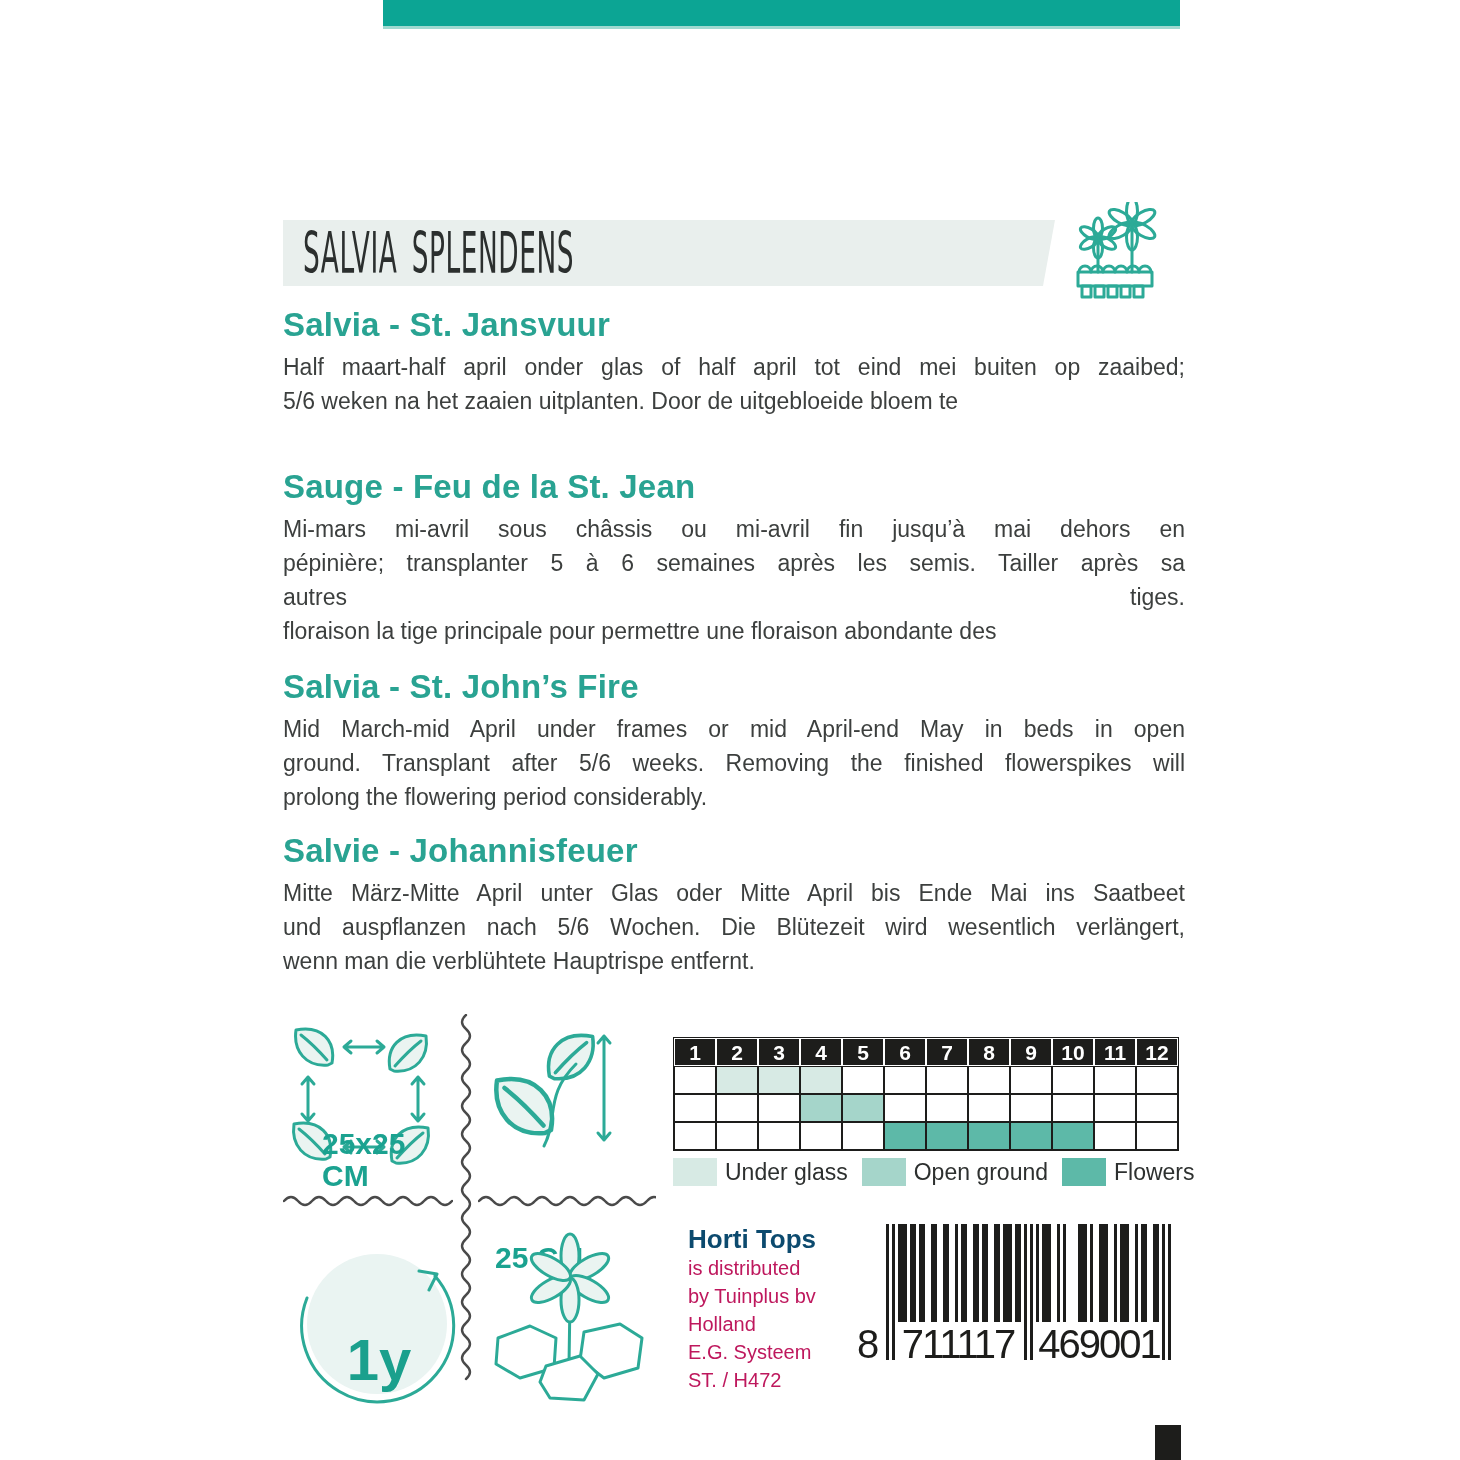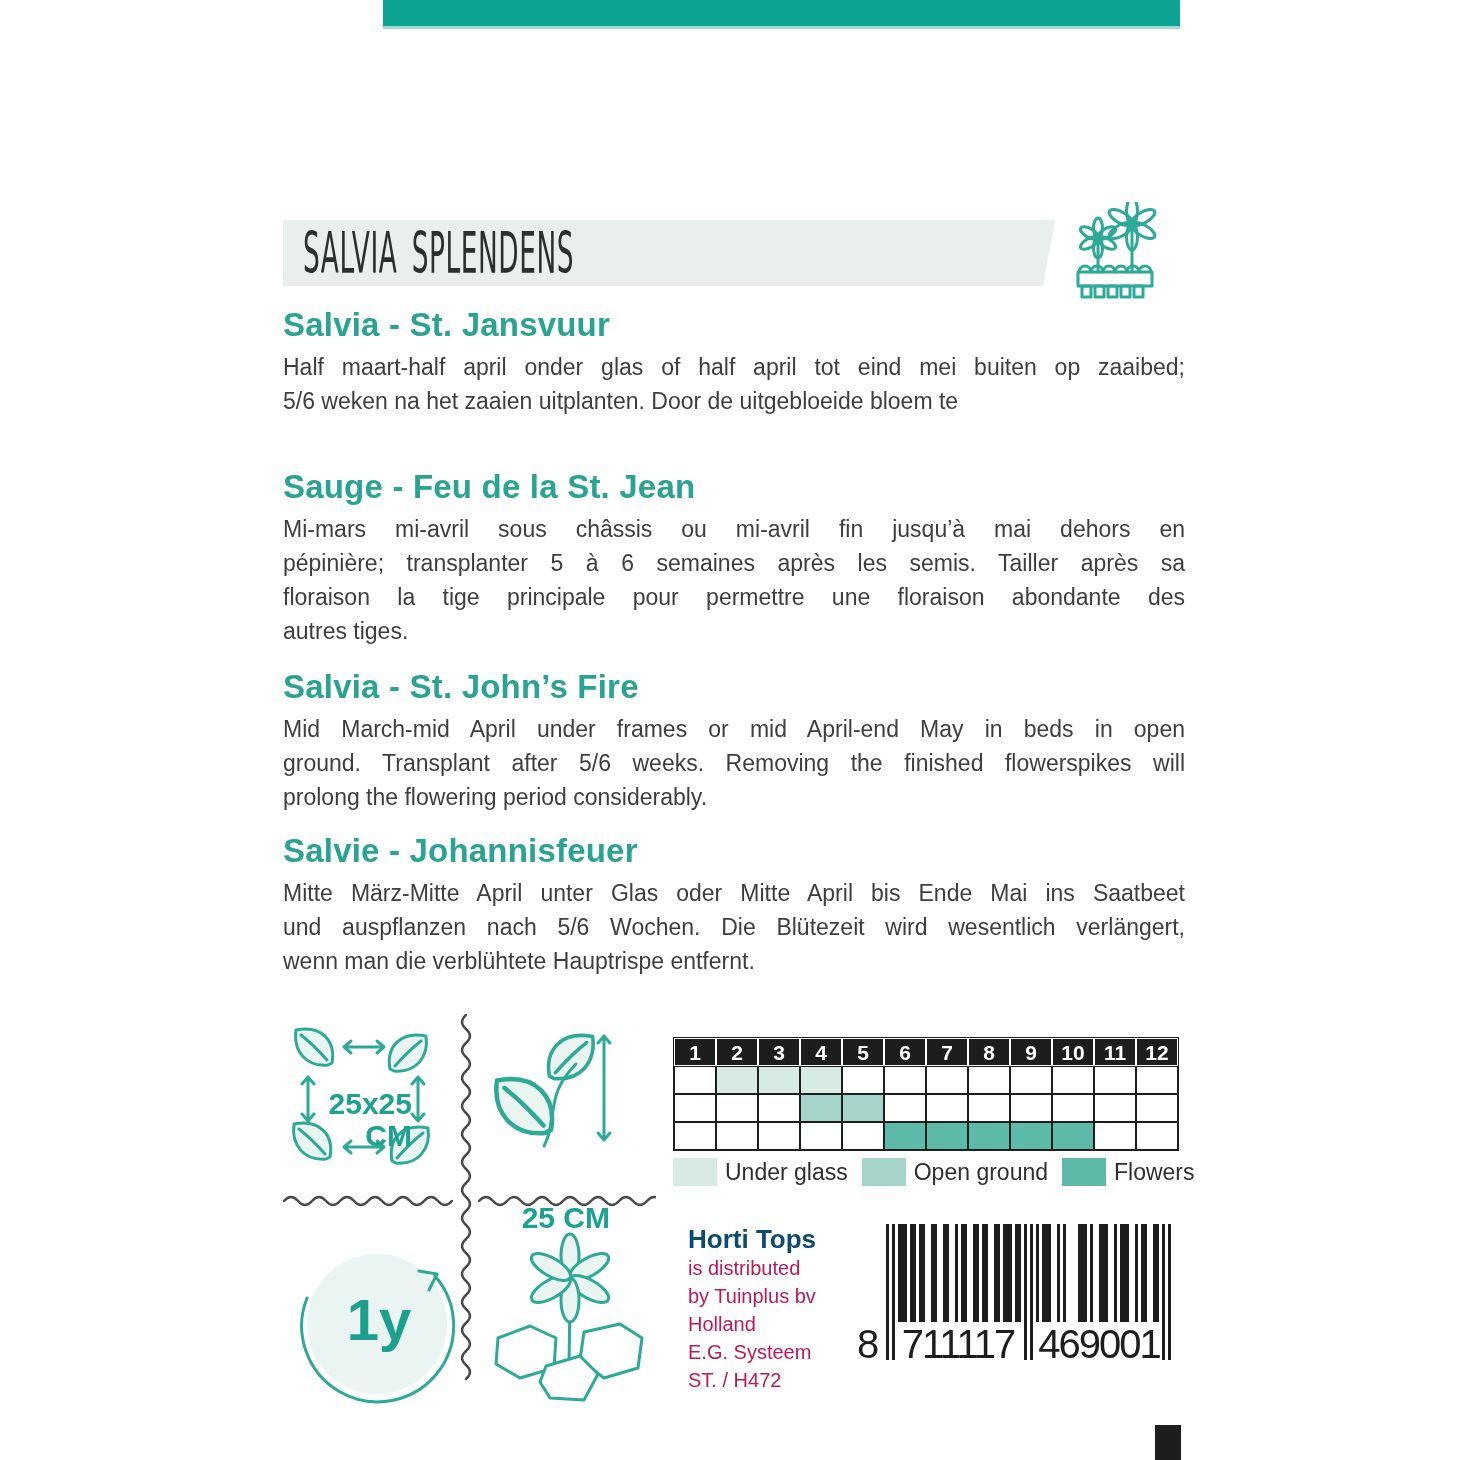--- a/index.html
+++ b/index.html
@@ -22,21 +22,21 @@
   #sec-nl{top:306px}#sec-fr{top:468px}#sec-en{top:668px}#sec-de{top:832px}
   .sec-heading{font-size:33px;font-weight:bold;color:#29a392;letter-spacing:0.2px;height:40px;}
   .para{margin-top:4px;font-size:23px;line-height:34px;color:#3c3f3e;}
   .para .jline{text-align:justify;text-align-last:justify;}
   .para .jline:last-child{text-align-last:left;}
 
   
   svg{display:block}
   .teal-stroke{stroke:#2caa97;fill:none;stroke-width:3;stroke-linecap:round;stroke-linejoin:round;}
   .leaf-fill{fill:#eaf4f1;stroke:#2caa97;stroke-width:3;stroke-linejoin:round;}
-  .pict-label{position:absolute;color:#1ba290;font-weight:bold;font-size:30px;text-align:right;line-height:32px;}
+  .pict-label{position:absolute;color:#1ba290;font-weight:bold;font-size:30px;text-align:left;line-height:32px;margin-top:40px;}
   #spacing-label{left:322px;top:1088px;width:90px;}
   #height-label{left:495px;top:1202px;width:115px;}
   #lifecycle-label{left:295px;top:1236px;width:168px;height:168px;display:flex;align-items:center;justify-content:center;
                    font-size:58px;color:#1aa08d;}
 
   .squiggle{position:absolute;}
 
   
   #calendar{position:absolute;left:673px;top:1037px;border:1px solid #1d1d1b;width:504px;}
   .cal-row{display:grid;grid-template-columns:repeat(12,42px);}
@@ -112,22 +112,22 @@
     <div class="para">
         <div class="jline">Half maart-half april onder glas of half april tot eind mei buiten op zaaibed;</div>
         <div class="jline">5/6 weken na het zaaien uitplanten. Door de uitgebloeide bloem te</div>
       </div>
   </div>
   <div class="section" id="sec-fr">
     <div class="sec-heading">Sauge - Feu de la St. Jean</div>
     <div class="para">
         <div class="jline">Mi-mars mi-avril sous châssis ou mi-avril fin jusqu’à mai dehors en</div>
         <div class="jline">pépinière; transplanter 5 à 6 semaines après les semis. Tailler après sa</div>
+        <div class="jline">autres tiges.</div>
         <div class="jline">floraison la tige principale pour permettre une floraison abondante des</div>
-        <div class="jline">autres tiges.</div>
       </div>
   </div>
   <div class="section" id="sec-en">
     <div class="sec-heading">Salvia - St. John’s Fire</div>
     <div class="para">
         <div class="jline">Mid March-mid April under frames or mid April-end May in beds in open</div>
         <div class="jline">ground. Transplant after 5/6 weeks. Removing the finished flowerspikes will</div>
         <div class="jline">prolong the flowering period considerably.</div>
       </div>
   </div>

